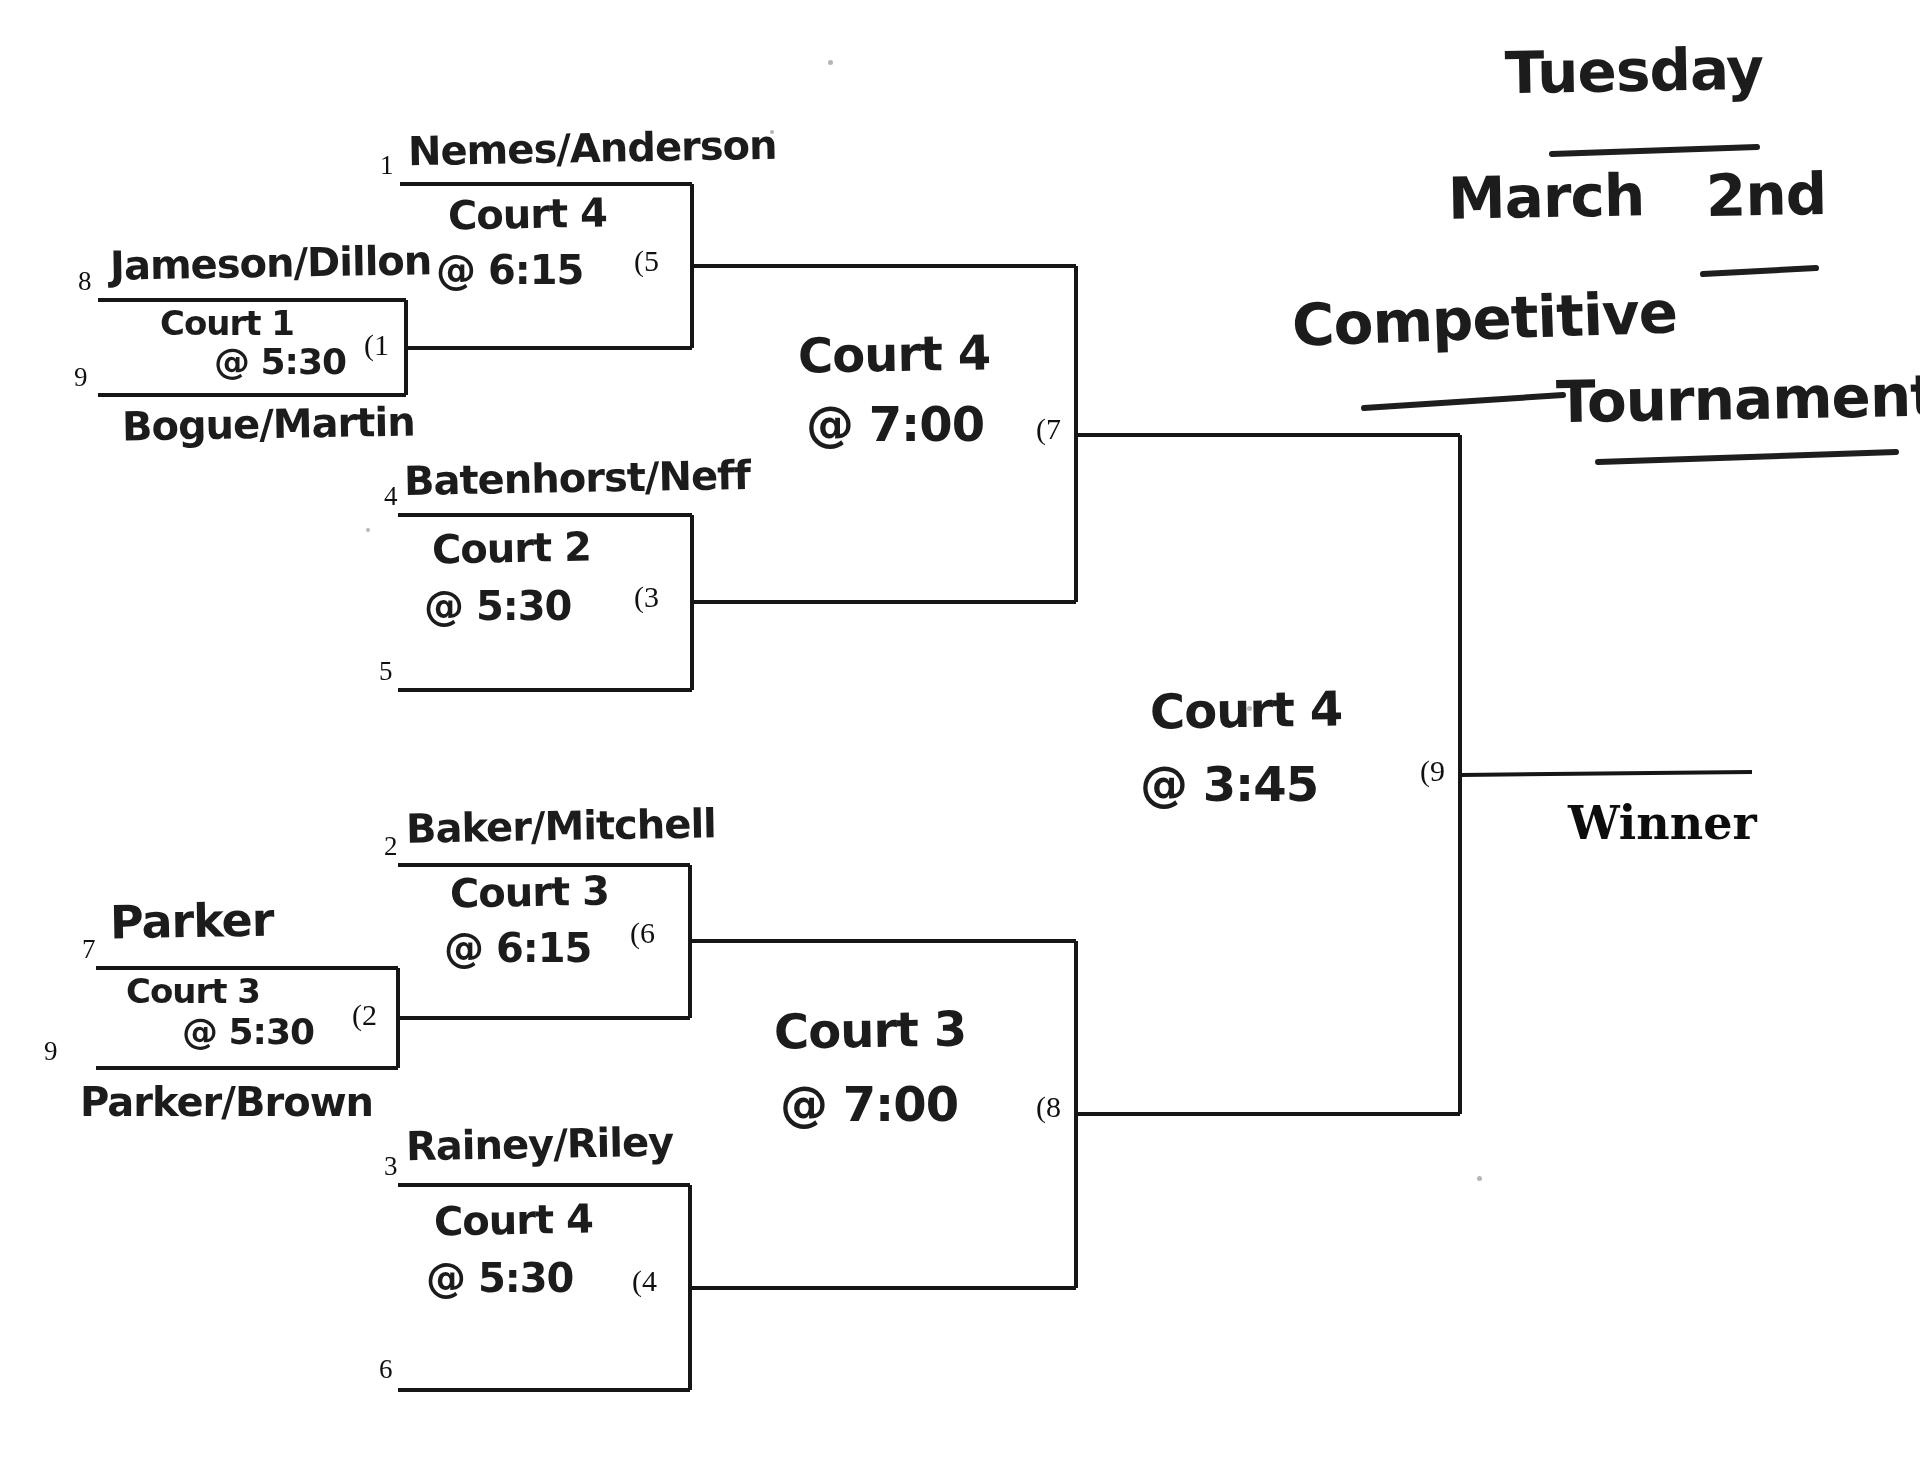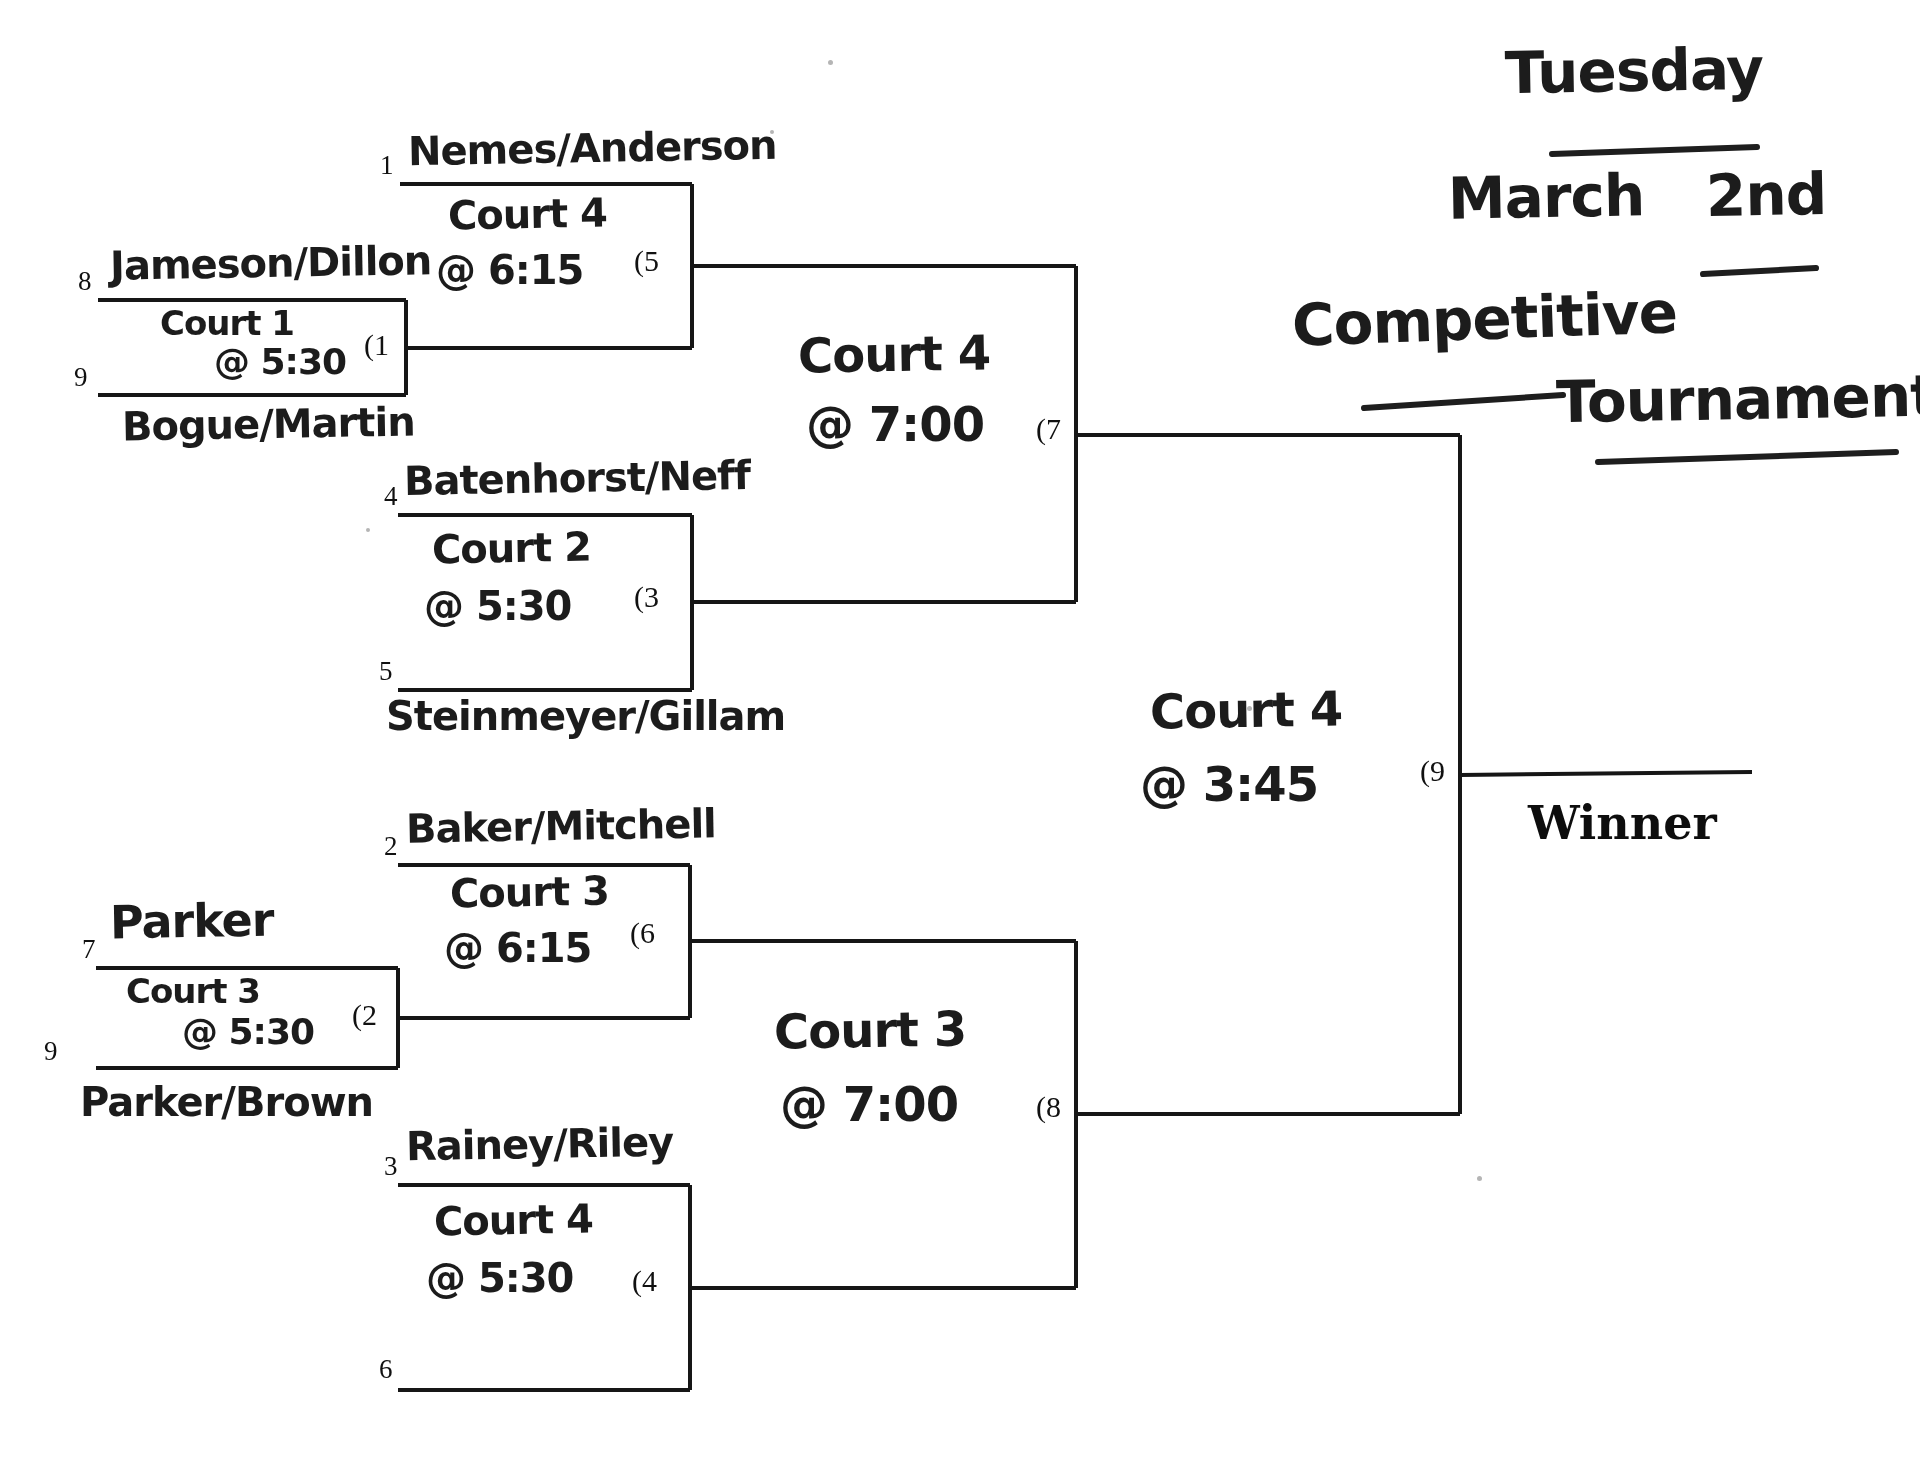--- a/index.html
+++ b/index.html
@@ -17,21 +17,21 @@
   .print{
     position:absolute;font-family:"Liberation Serif","DejaVu Serif",serif;
     color:#111;white-space:nowrap;line-height:1;
   }
   .seed{font-size:27px;}
   .marker{font-size:30px;}
   .name{font-size:40px;}
   .court{font-size:40px;}
   .winner{
     position:absolute;font-family:"DejaVu Serif","Liberation Serif",serif;
-    font-weight:bold;font-size:46px;color:#0d0d0d;line-height:1;white-space:nowrap;
+    font-weight:bold;font-size:46px;color:#0d0d0d;line-height:1;white-space:nowrap;margin-left:40px;
   }
   .title{font-size:58px;}
   .speck{position:absolute;border-radius:50%;background:#b5b5b5;}
   .r-1{transform:rotate(-1deg);}
   .r-2{transform:rotate(-2deg);}
 </style>
 </head>
 <body>
 
 <div class="sheet">
@@ -89,21 +89,20 @@
   <div class="print seed" style="left:384px;top:833px">2</div>
   <div class="print seed" style="left:82px;top:936px">7</div>
   <div class="print seed" style="left:44px;top:1038px">9</div>
   <div class="print seed" style="left:384px;top:1153px">3</div>
   <div class="print seed" style="left:379px;top:1356px">6</div>
 
   <div class="hw name r-1" style="left:408px;top:128px">Nemes/Anderson</div>
   <div class="hw name r-1" style="left:110px;top:243px">Jameson/Dillon</div>
   <div class="hw name r-1" style="left:122px;top:404px">Bogue/Martin</div>
   <div class="hw name r-1" style="left:404px;top:458px">Batenhorst/Neff</div>
-  <div class="hw name" style="left:386px;top:696px">Steinmeyer/Gillam</div>
   <div class="hw name r-1" style="left:406px;top:806px">Baker/Mitchell</div>
   <div class="hw name r-1" style="left:110px;top:898px;font-size:46px">Parker</div>
   <div class="hw name" style="left:80px;top:1082px">Parker/Brown</div>
   <div class="hw name r-1" style="left:406px;top:1124px">Rainey/Riley</div>
 
   <div class="hw court" style="left:160px;top:306px;font-size:34px">Court 1</div>
   <div class="hw court" style="left:214px;top:344px;font-size:36px">@ 5:30</div>
 
   <div class="hw court" style="left:126px;top:974px;font-size:34px">Court 3</div>
   <div class="hw court" style="left:182px;top:1014px;font-size:36px">@ 5:30</div>

